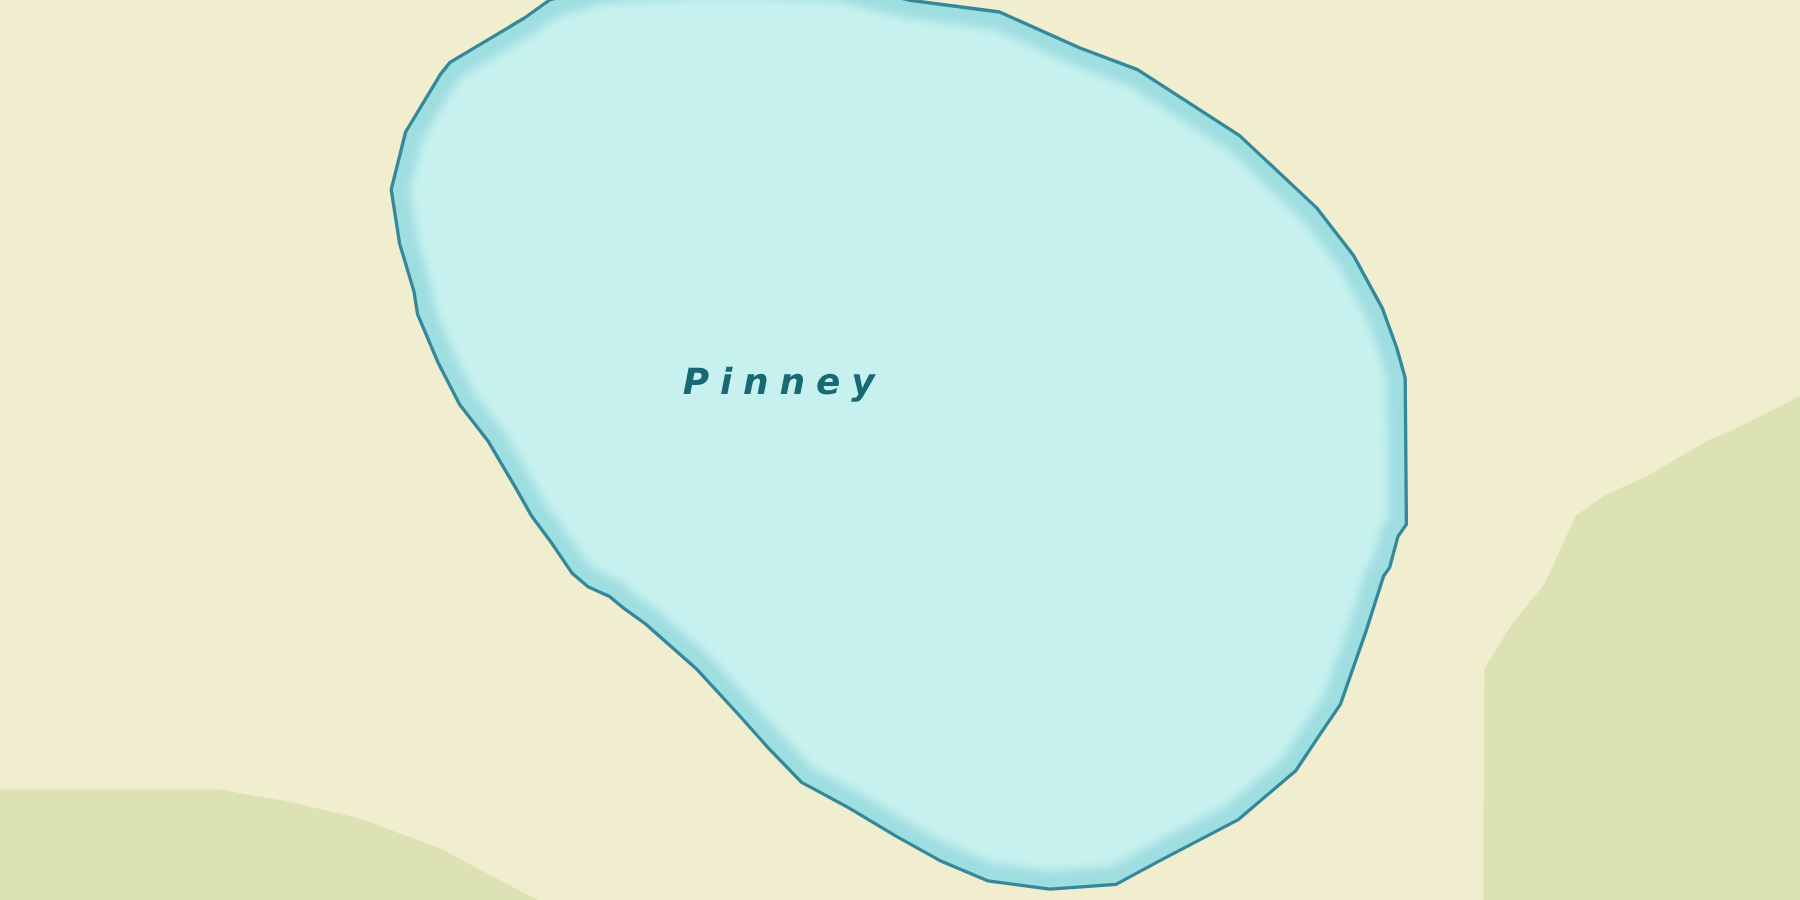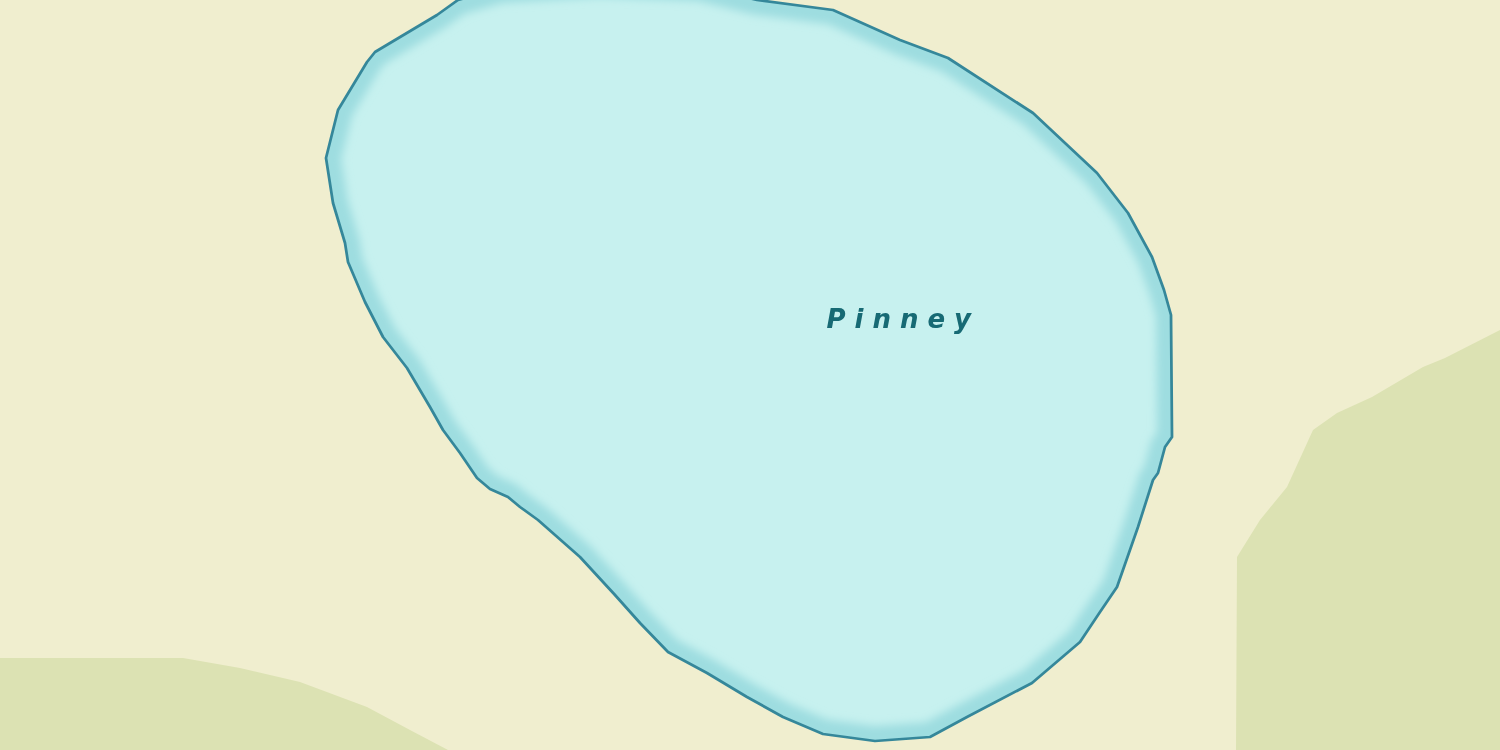--- a/index.html
+++ b/index.html
@@ -20,25 +20,25 @@
   .map-viewport svg {
     display: block;
     width: 1500px;
     height: 750px;
   }
   .lake-label {
     position: absolute;
     left: 560px;
     top: 303px;
     width: 420px;
-    text-align: right;
+    text-align: left;
     color: #176a74;
     font-style: italic;
     font-weight: bold;
-    font-size: 26px;
+    font-size: 30px;
     letter-spacing: 9px;
     line-height: 32px;
     pointer-events: none;
     text-indent: 9px; 
     user-select: none;
   }
 </style>
 </head>
 <body>
 

